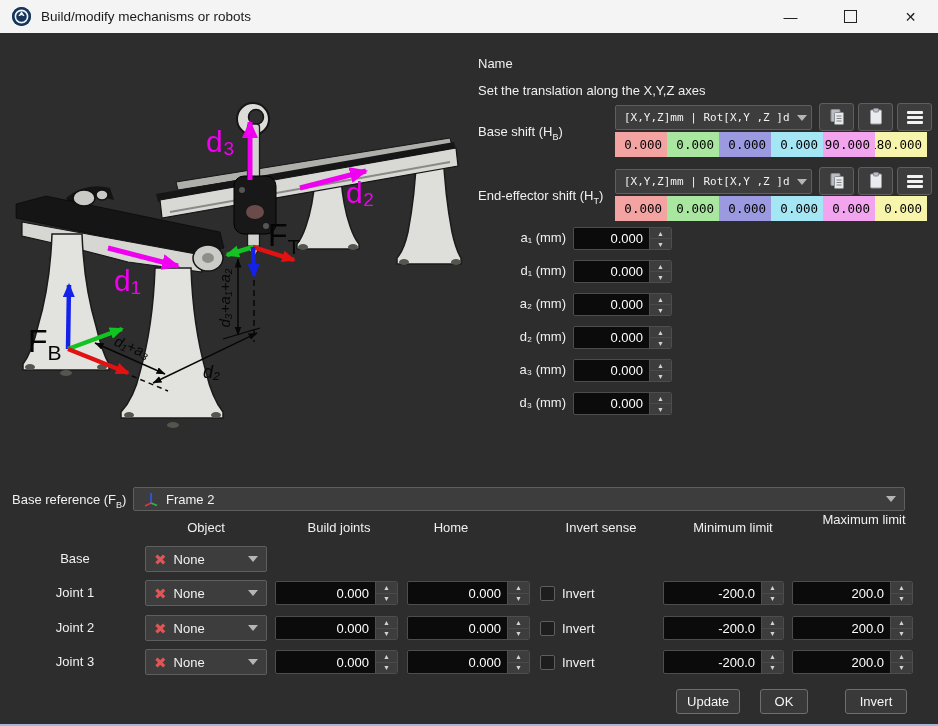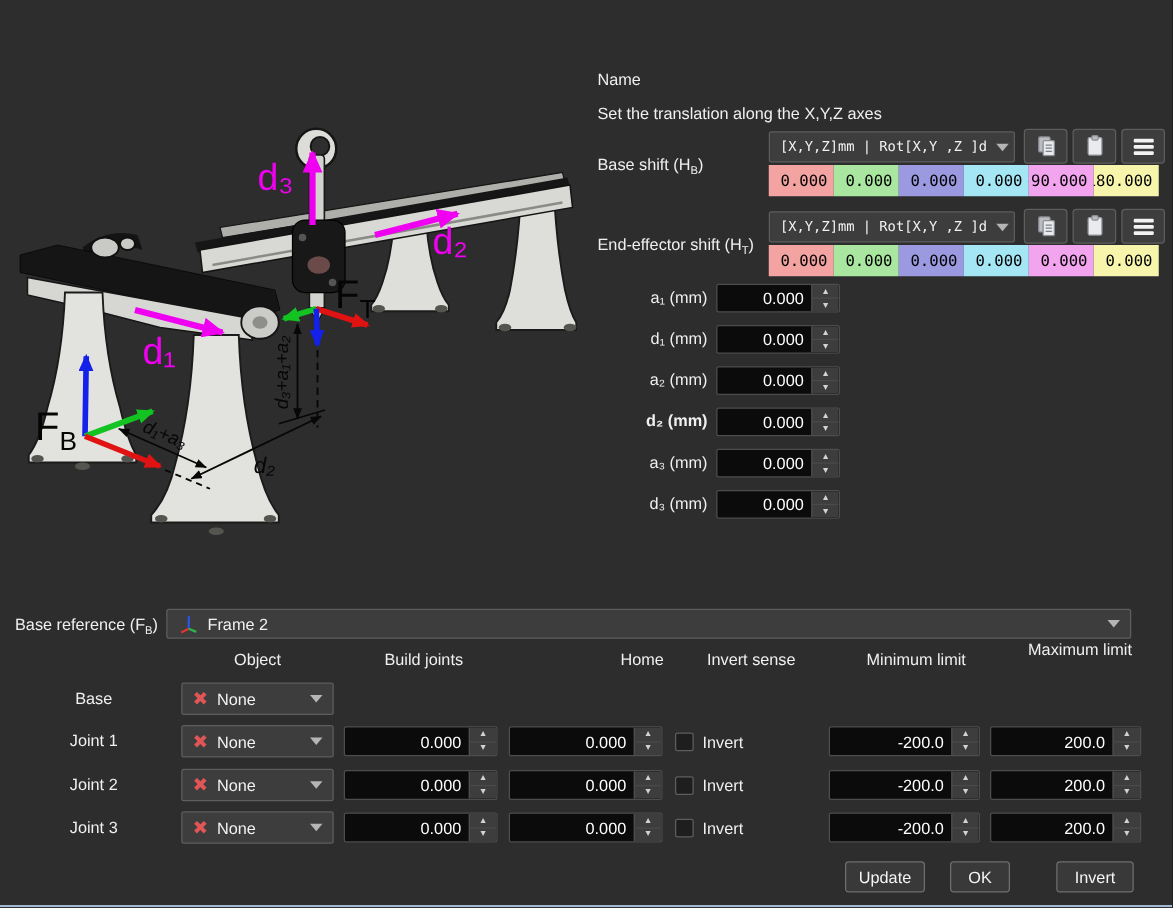--- a/index.html
+++ b/index.html
@@ -44,20 +44,40 @@
   .fbtn{position:absolute;height:25px;background:#393939;border:1px solid #6e6e6e;border-radius:3px;box-sizing:border-box;
         display:flex;align-items:center;justify-content:center;color:#f5f5f5;}
   #bottom-strip{position:absolute;left:0;bottom:0;width:938px;height:2px;background:#a3b8d4;}
   .hdr{position:absolute;text-align:center;width:126px;}
 </style>
 </head>
 <body>
 
 <div id="app">
 
+  <div id="titlebar">
+    <div class="applogo">
+      <svg width="19" height="19" viewBox="0 0 19 19">
+        <circle cx="9.5" cy="9.5" r="9.5" fill="#16365c"></circle>
+        <circle cx="9.5" cy="9.5" r="6.1" fill="none" stroke="#f2f6fa" stroke-width="1.6"></circle>
+        <polygon points="9.5,4.2 12.6,9.0 6.4,9.0" fill="#f2f6fa"></polygon>
+        <rect x="8.4" y="8.2" width="2.2" height="4.5" fill="#16365c"></rect>
+      </svg>
+    </div>
+    <div class="title">Build/modify mechanisms or robots</div>
+    <div class="wbtn" id="btn-min">
+        <span>—</span>
+      </div>
+    <div class="wbtn" id="btn-max">
+        <span class="maxsq"></span>
+      </div>
+    <div class="wbtn" id="btn-close">
+        <span>✕</span>
+      </div>
+  </div>
 
 
   <svg style="position:absolute;left:10px;top:86px;" width="452" height="388" viewBox="0 0 452 388">
     <defs>
       <marker id="mM" markerUnits="userSpaceOnUse" markerWidth="20" markerHeight="16" refX="16" refY="8" orient="auto-start-reverse">
         <polygon points="0 0,18 8,0 16" fill="#f000f0"></polygon>
         </marker>
       <marker id="mR" markerUnits="userSpaceOnUse" markerWidth="16" markerHeight="13" refX="12" refY="6" orient="auto-start-reverse">
         <polygon points="0 0,14 6,0 12" fill="#e01212"></polygon>
         </marker>
@@ -247,21 +267,21 @@
       </div>
   </div>
   <div class="label" style="left:466px;top:296px;width:100px;text-align:right;">a₂ (mm)</div>
   <div class="spin" style="left:573px;top:293px;width:99px;height:23px;">
     <div class="val">0.000</div>
     <div class="btns">
         <div class="up">▲</div>
         <div>▼</div>
       </div>
   </div>
-  <div class="label" style="left:466px;top:329px;width:100px;text-align:right;font-weight:bold;">d₂ (mm)</div>
+  <div class="label" style="left:466px;top:329px;width:100px;text-align:right;">d₂ (mm)</div>
   <div class="spin" style="left:573px;top:326px;width:99px;height:23px;">
     <div class="val">0.000</div>
     <div class="btns">
         <div class="up">▲</div>
         <div>▼</div>
       </div>
   </div>
   <div class="label" style="left:466px;top:362px;width:100px;text-align:right;">a₃ (mm)</div>
   <div class="spin" style="left:573px;top:359px;width:99px;height:23px;">
     <div class="val">0.000</div>
@@ -285,21 +305,21 @@
       <line x1="9" y1="13" x2="9" y2="3" stroke="#2b55e8" stroke-width="1.8"></line>
       <line x1="9" y1="13" x2="3" y2="16" stroke="#e03434" stroke-width="1.8"></line>
       <line x1="9" y1="13" x2="15" y2="15.5" stroke="#2db54a" stroke-width="1.8"></line>
     </svg>
     <span>Frame 2</span>
     <span class="caret"></span>
   </div>
 
   <div class="hdr" style="left:143px;top:520px;">Object</div>
   <div class="hdr" style="left:276px;top:520px;">Build joints</div>
-  <div class="hdr" style="left:405px;top:520px;text-align:right;">Home</div>
+  <div class="hdr" style="left:388px;top:520px;">Home</div>
   <div class="hdr" style="left:538px;top:520px;">Invert sense</div>
   <div class="hdr" style="left:670px;top:520px;">Minimum limit</div>
   <div class="hdr" style="left:801px;top:512px;">Maximum limit</div>
 
   <div class="label" style="left:20px;top:551px;width:110px;text-align:center;">Base</div>
   <div class="combo" style="left:145px;top:546px;width:122px;height:26px;">
     <span class="xmark">✖</span>
     <span>None</span>
     <span class="caret"></span>
   </div>

